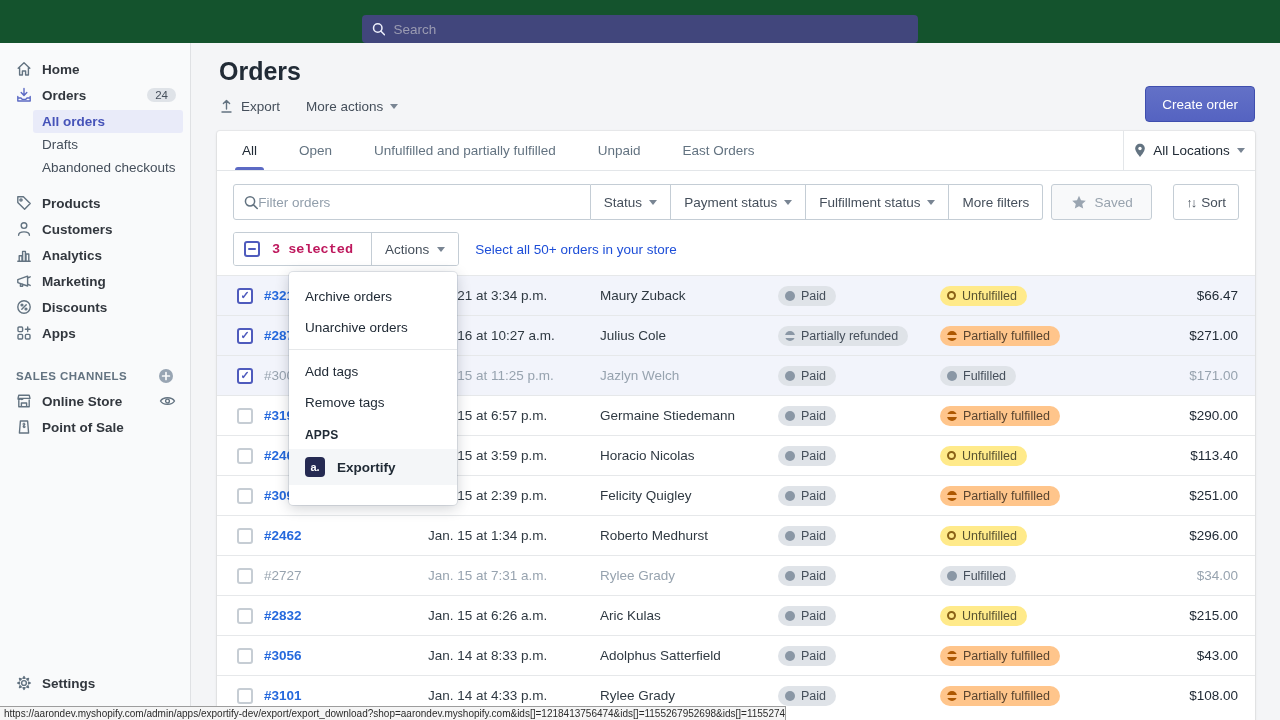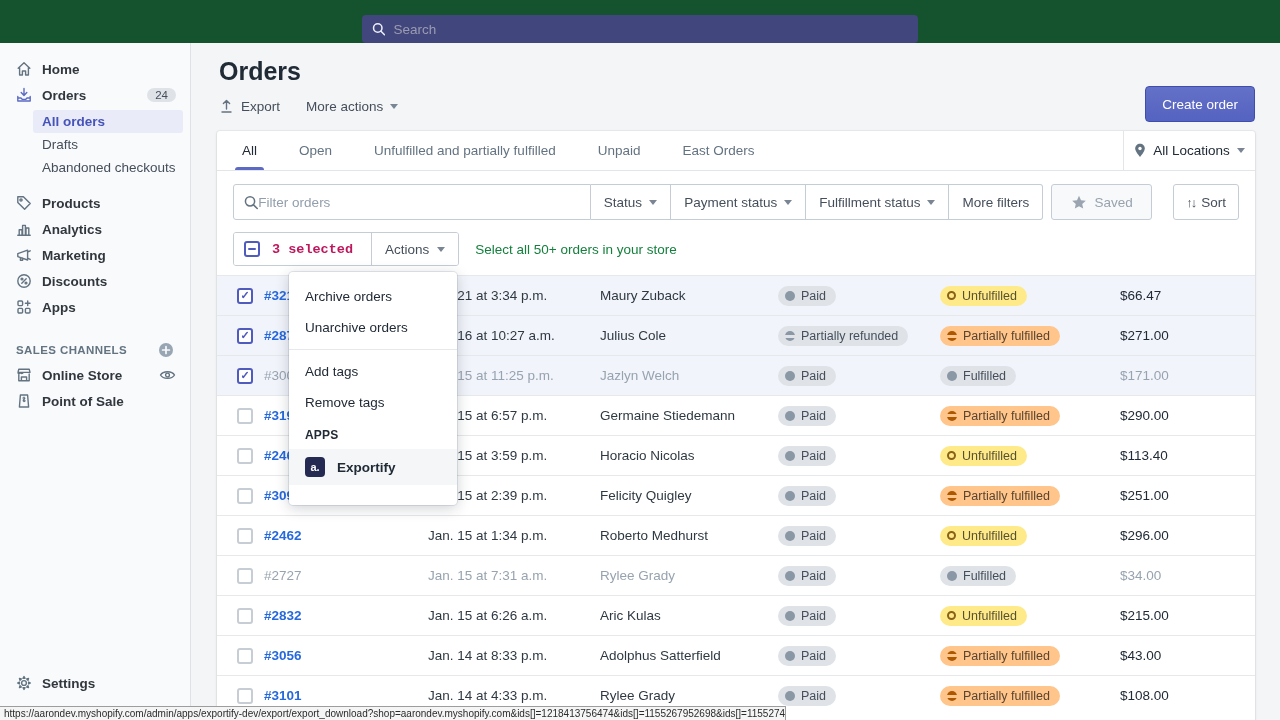--- a/index.html
+++ b/index.html
@@ -53,40 +53,40 @@
   .seg-btn { height:36px; border:1px solid #c4cdd5; border-left:none; background:#fff; display:flex; align-items:center; gap:7px; padding:0 13px; font-size:13.5px; color:#454f5b; cursor:pointer; white-space:nowrap; }
   .seg-btn:last-child { border-radius:0 3px 3px 0; }
   .saved-btn { height:36px; margin-left:8px; width:101px; border:1px solid #c4cdd5; border-radius:3px; background:#f8f9fa; color:#98a3ae; font-size:13.5px; display:flex; align-items:center; justify-content:center; gap:8px; }
   .sort-btn { height:36px; margin-left:21px; border:1px solid #c4cdd5; border-radius:3px; background:#fff; color:#454f5b; font-size:13.5px; display:flex; align-items:center; gap:6px; padding:0 12px; cursor:pointer; }
   .sort-glyph { font-size:13px; letter-spacing:-2px; color:#454f5b; }
 
   .selection-row { display:flex; align-items:center; margin:2px 16px 9px; }
   .sel-group { display:flex; border:1px solid #c4cdd5; border-radius:3px; overflow:hidden; }
   .sel-count { display:flex; align-items:center; gap:12px; padding:0 18px 0 10px; height:32px; background:#fff; font-size:13.5px; color:#be185d; font-weight:600; cursor:pointer;font-family:Liberation Mono, monospace; }
   .sel-actions { display:flex; align-items:center; gap:8px; padding:0 13px; height:32px; border-left:1px solid #c4cdd5; background:#fff; font-size:13.5px; color:#454f5b; cursor:pointer; }
-  .select-all-link { margin-left:16px; font-size:13.5px; color:#15803d; cursor:pointer; }
+  .select-all-link { margin-left:16px; font-size:13.5px; color:#1d4ed8; cursor:pointer; }
 
   
   .checkbox { width:16px; height:16px; border:2px solid #c6cdd4; border-radius:3px; background:#fff; display:inline-flex; align-items:center; justify-content:center; flex:none; cursor:pointer; }
   .checkbox.checked { border-color:#4f5bbd; }
   .checkbox.checked::after { content:"✓"; color:#4f5bbd; font-size:11px; font-weight:700; line-height:1; }
   .checkbox.indeterminate { border-color:#4f5bbd; }
   .checkbox.indeterminate::after { content:""; width:8px; height:2px; border-radius:1px; background:#4f5bbd; }
 
   
   .order-row { display:flex; align-items:center; height:40px; border-top:1px solid #e6e8ea; font-size:13.5px; cursor:pointer; background:#fff; }
   .order-row.selected { background:#f2f4fb; }
   .cb-cell { width:47px; padding-left:20px; display:flex; align-items:center; flex:none; }
   .col { white-space:nowrap; overflow:hidden; }
   .col.num { width:164px; color:#2569dd; font-weight:600; }
   .col.date { width:172px; color:#2f3942; }
   .col.customer { width:178px; color:#2f3942; }
   .col.payment { width:162px; }
   .col.fulfillment { width:180px; }
-  .col.total { flex:1; padding-right:17px; color:#212b36; }
+  .col.total { flex:1; text-align:right; padding-right:17px; color:#212b36; }
   .order-row.subdued .num, .order-row.subdued .date, .order-row.subdued .customer, .order-row.subdued .total { color:#97a3af; font-weight:400; }
 
   .badge { display:inline-flex; align-items:center; gap:6px; height:20px; padding:0 10px 0 7px; border-radius:10px; font-size:12.5px; background:#dfe3e8; color:#454f5b; }
   .badge .dot { width:10px; height:10px; border-radius:50%; background:#8a97a5; flex:none; }
   .badge.partially-refunded .dot { background:linear-gradient(#8a97a5 0 3.5px, #dfe3e8 3.5px 6.5px, #8a97a5 6.5px 10px); }
   .badge.unfulfilled { background:#ffea8a; color:#575130; }
   .badge.unfulfilled .dot { width:9px; height:9px; background:transparent; border:2.5px solid #8a6116; }
   .badge.partially-fulfilled { background:#ffc58b; color:#594430; }
   .badge.partially-fulfilled .dot { background:linear-gradient(#ad5700 0 3.5px, #ffc58b 3.5px 6.5px, #ad5700 6.5px 10px); }
 
@@ -150,20 +150,29 @@
   </div>
   <div class="nav-gap"></div>
   <div class="nav-item">
     <span class="nicon">
         <svg width="18" height="18" viewBox="0 0 18 18" class="icon-gray">
           <path d="M2.8 2.8 H8.4 L15.2 9.6 L9.6 15.2 L2.8 8.4 Z"></path>
           <circle cx="6" cy="6" r="1.1"></circle>
         </svg>
       </span>
     <span class="nlabel">Products</span>
+  </div>
+  <div class="nav-item">
+    <span class="nicon">
+        <svg width="18" height="18" viewBox="0 0 18 18" class="icon-gray">
+          <circle cx="9" cy="5.6" r="2.8"></circle>
+          <path d="M3.6 15.2 C3.6 10.8 14.4 10.8 14.4 15.2"></path>
+        </svg>
+      </span>
+    <span class="nlabel">Customers</span>
   </div>
   <div class="nav-item">
     <span class="nicon">
         <svg width="18" height="18" viewBox="0 0 18 18" class="icon-gray">
           <path d="M2.8 15.2 H15.2 M4.2 15 V9.8 H7 V15 M7.6 15 V5.4 H10.4 V15 M11 15 V8 H13.8 V15"></path>
         </svg>
       </span>
     <span class="nlabel">Analytics</span>
   </div>
   <div class="nav-item">

